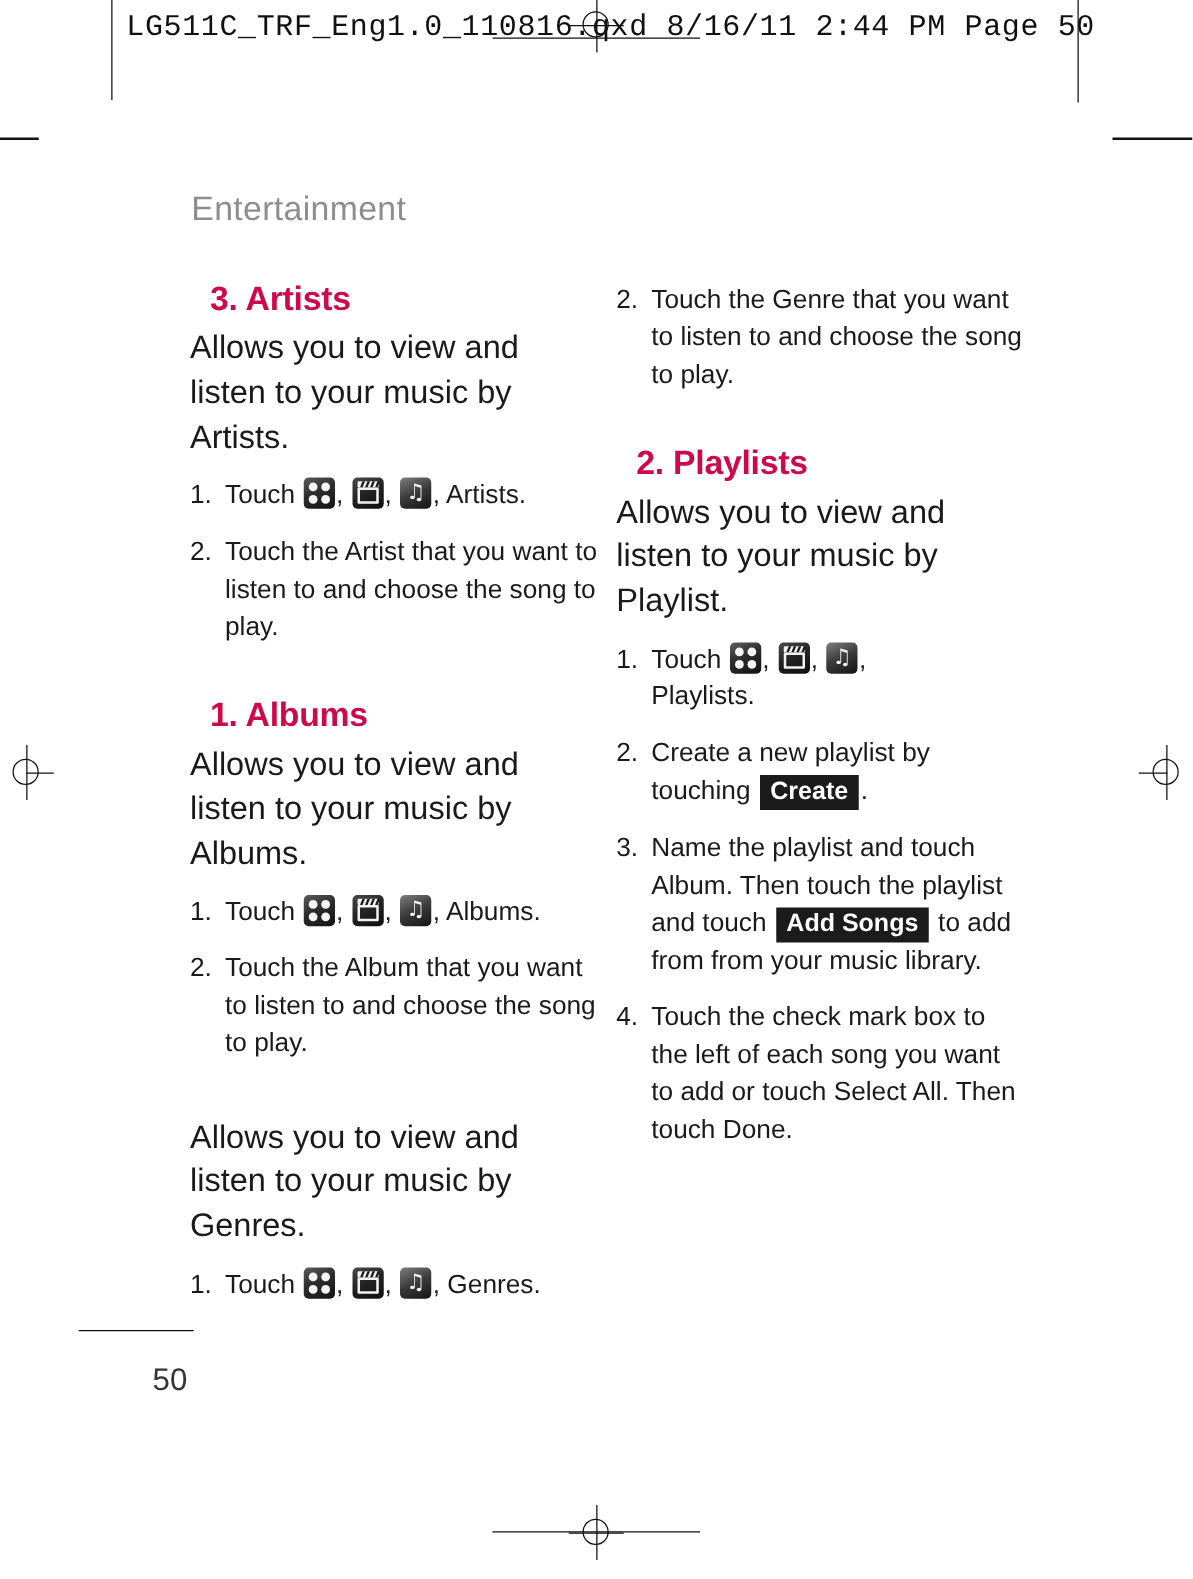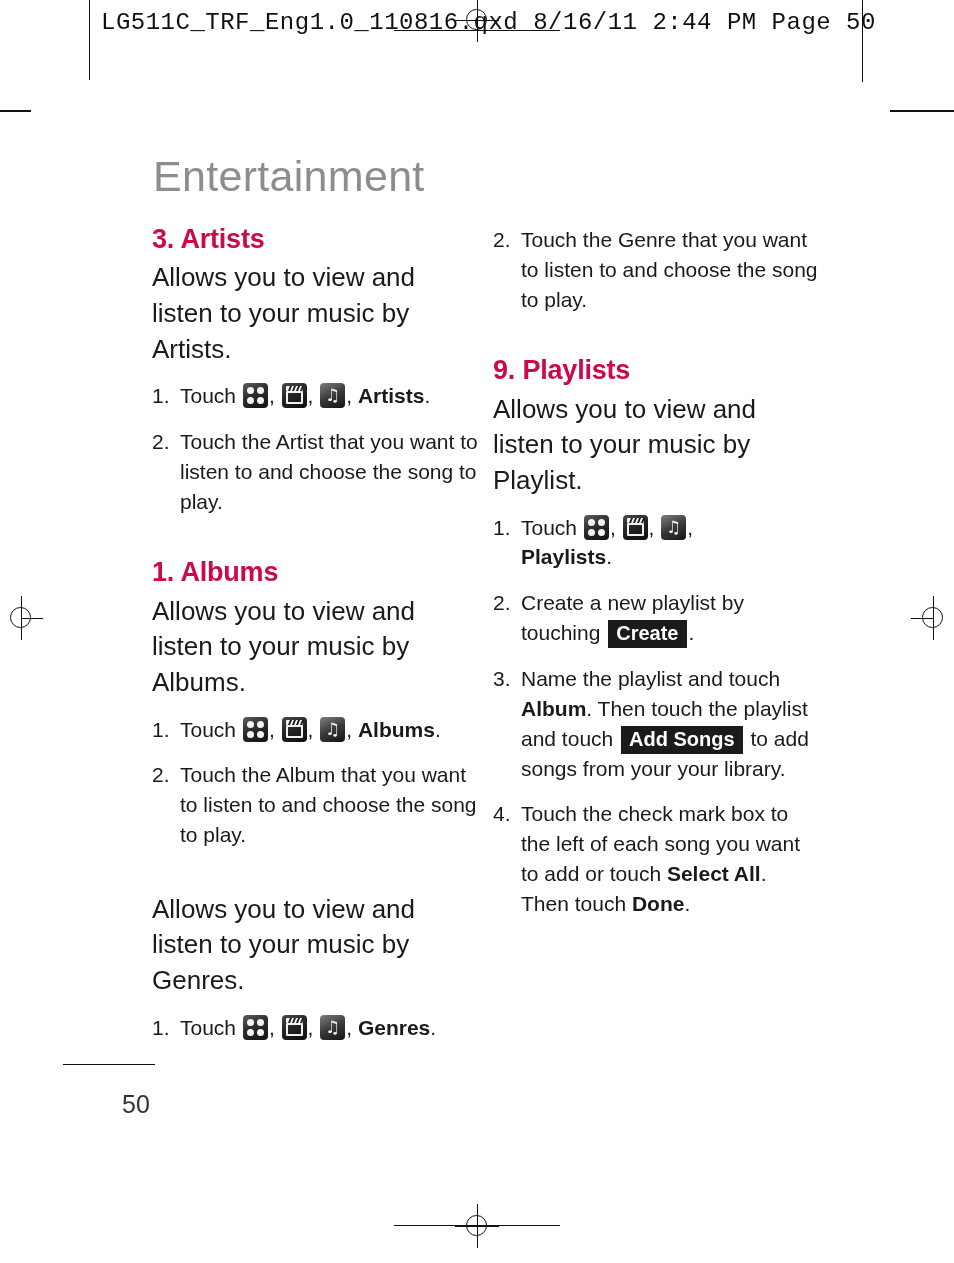--- a/index.html
+++ b/index.html
@@ -73,39 +73,39 @@
     width: 1.4px;
     background: #111;
     top: 0;
   }
 
   
   .page-title {
     position: absolute;
     left: 153px;
     top: 152px;
-    font-size: 43px;
+    font-size: 27px;
     color: #8d8d8d;
     letter-spacing: 0.3px;
     font-weight: 400;
   }
 
   .col {
     position: absolute;
     top: 225px;
     width: 326px;
   }
   .col-left  { left: 152px; }
   .col-right { left: 493px; }
 
   h2.sect {
     font-size: 27px;
     font-weight: 700;
     color: #cc0a4b;
-    margin: 0 0 7px 0;
+    margin: 0 0 7px 16px;
     line-height: 1.05;
     letter-spacing: -0.2px;
   }
   .spacer-before-sect { height: 26px; }
 
   p.lead {
     font-size: 26px;
     line-height: 1.37;
     margin: 0 0 14px 0;
     color: #1a1a1a;
@@ -122,21 +122,21 @@
     line-height: 1.42;
     margin: 0 0 16px 0;
     padding-left: 28px;
     color: #1a1a1a;
   }
   ol.steps li .num {
     position: absolute;
     left: 0;
     top: 0;
   }
-  b { font-weight: 700; text-align: center; }
+  b { font-weight: 400; text-align: center; }
 
   
   .icon {
     display: inline-block;
     width: 25px;
     height: 25px;
     vertical-align: -5px;
     border-radius: 4px;
     position: relative;
     margin: 0 1px;
@@ -318,36 +318,36 @@
 <div class="col col-right">
 
   <ol class="steps">
     <li>
       <span class="num">2.</span><span>Touch the Genre that you want to listen to and choose the song to play.</span>
     </li>
   </ol>
 
   <div class="spacer-before-sect"></div>
 
-  <h2 class="sect">9. Playlists</h2>
+  <h2 class="sect">2. Playlists</h2>
   <p class="lead">Allows you to view and listen to your music by Playlist.</p>
   <ol class="steps">
     <li>
       <span class="num">1.</span><span>Touch </span><span class="icon icon-menu"><i></i><i></i><i></i><i></i></span><span>, </span><span class="icon icon-media"><span class="clap">
             <s></s>
             <s></s>
             <s></s>
             <s></s>
           </span><span class="frame"></span></span><span>, </span><span class="icon icon-music"><span class="note">♫</span></span><span>,</span><br><b>Playlists</b><span>.</span>
     </li>
     <li>
       <span class="num">2.</span><span>Create a new playlist by touching </span><span class="key">Create</span><span>.</span>
     </li>
     <li>
-      <span class="num">3.</span><span>Name the playlist and touch </span><b>Album</b><span>. Then touch the playlist and touch </span><span class="key">Add Songs</span><span> to add songs from your your library.</span>
+      <span class="num">3.</span><span>Name the playlist and touch </span><b>Album</b><span>. Then touch the playlist and touch </span><span class="key">Add Songs</span><span> to add from from your music library.</span>
     </li>
     <li>
       <span class="num">4.</span><span>Touch the check mark box to the left of each song you want to add or touch </span><b>Select All</b><span>. Then touch </span><b>Done</b><span>.</span>
     </li>
   </ol>
 </div>
 
 <div class="footer-rule"></div>
 <div class="page-number">50</div>
 

